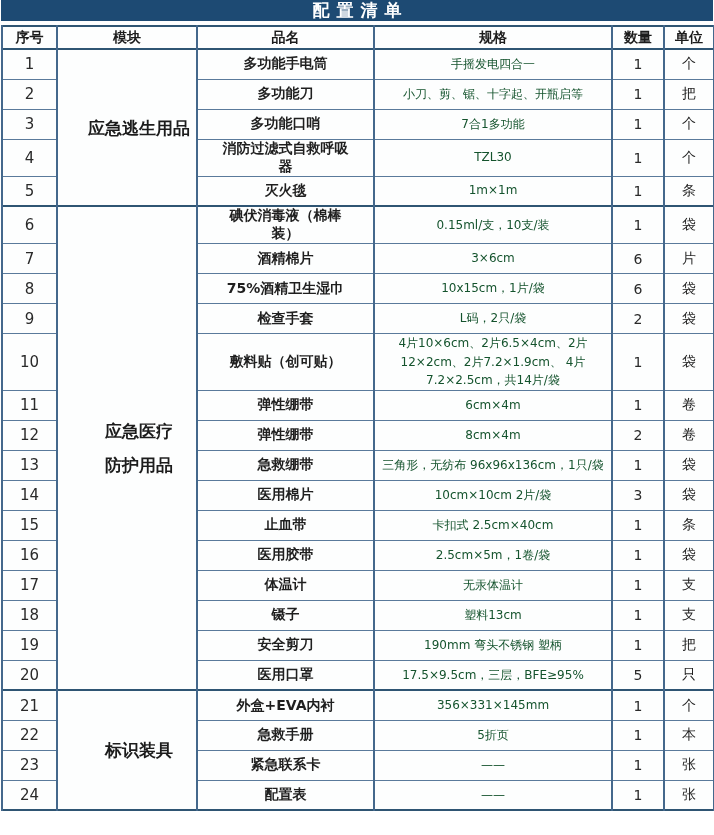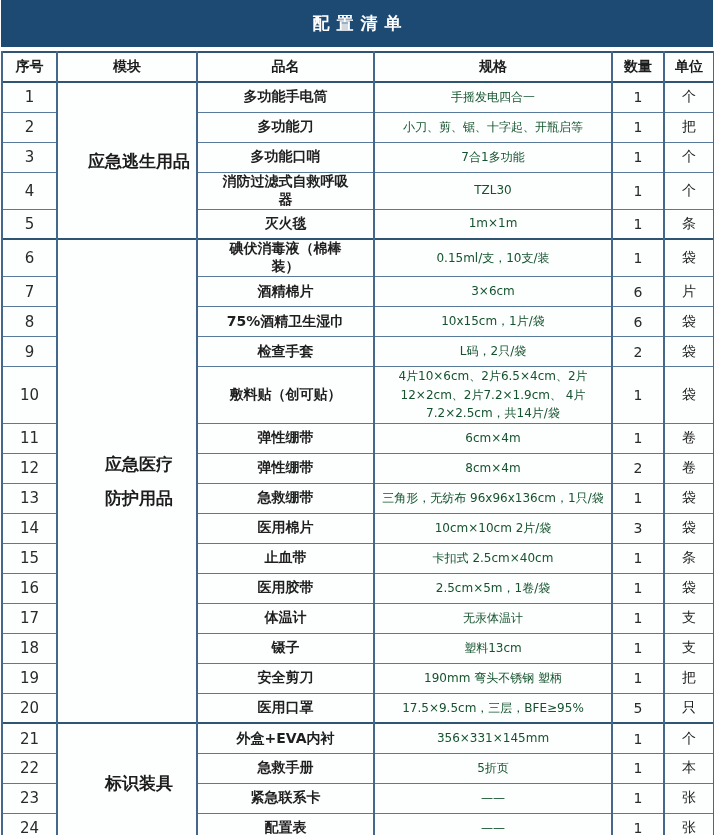--- a/index.html
+++ b/index.html
@@ -4,21 +4,21 @@
 <style>
   * { box-sizing: border-box; margin: 0; padding: 0; }
   html, body { background: #ffffff; }
   body {
     width: 714px; height: 835px;
     font-family: "DejaVu Sans", "Liberation Sans", sans-serif;
     color: #222222;
     overflow: hidden;
   }
   .title-bar {
-    height: 47px;
+    height: 21px;
     margin: 0 1px 4px 1px;
     background: #1d4a73;
     display: flex; align-items: center; justify-content: center; text-align: center;
   }
   .title-bar .title-text {
     color: #ffffff;
     font-size: 17px;
     font-weight: bold;
     letter-spacing: 7px;
     text-indent: 7px;
@@ -32,21 +32,21 @@
   }
   th, td {
     border: 1px solid #5a7a9b;
     border-left: 2px solid #44688c;
     border-right: 2px solid #44688c;
     text-align: center;
     vertical-align: middle;
     background: #fdfefe;
     overflow: hidden;
   }
-  thead tr { height: 30px; }
+  thead tr { height: 23px; }
   th { font-size: 14px; font-weight: bold; color: #1c1c1c; }
   tbody tr { height: 30px; }
   tbody tr.tall-row { height: 52px; }
   tr.group-start td { border-top: 2px solid #2f5573; }
   td.no-cell   { font-size: 15px; color: #2a2a2a; }
   td.module-cell {
     font-size: 17px; font-weight: bold; color: #1c1c1c;
     white-space: pre-line; line-height: 2.0; padding-left: 24px;
   }
   td.name-cell { font-size: 14px; font-weight: bold; color: #1f1f1f; padding: 0 18px; }

